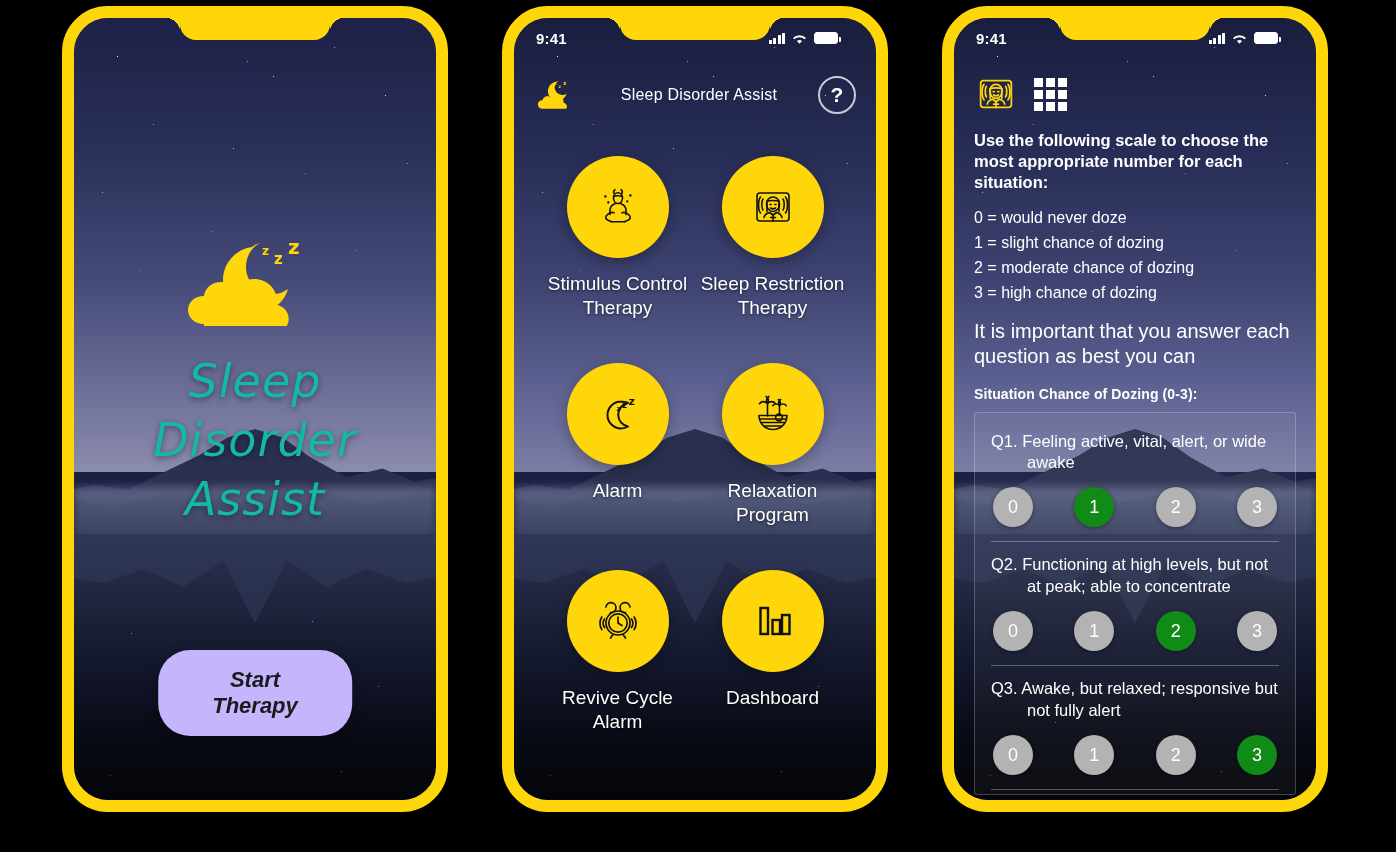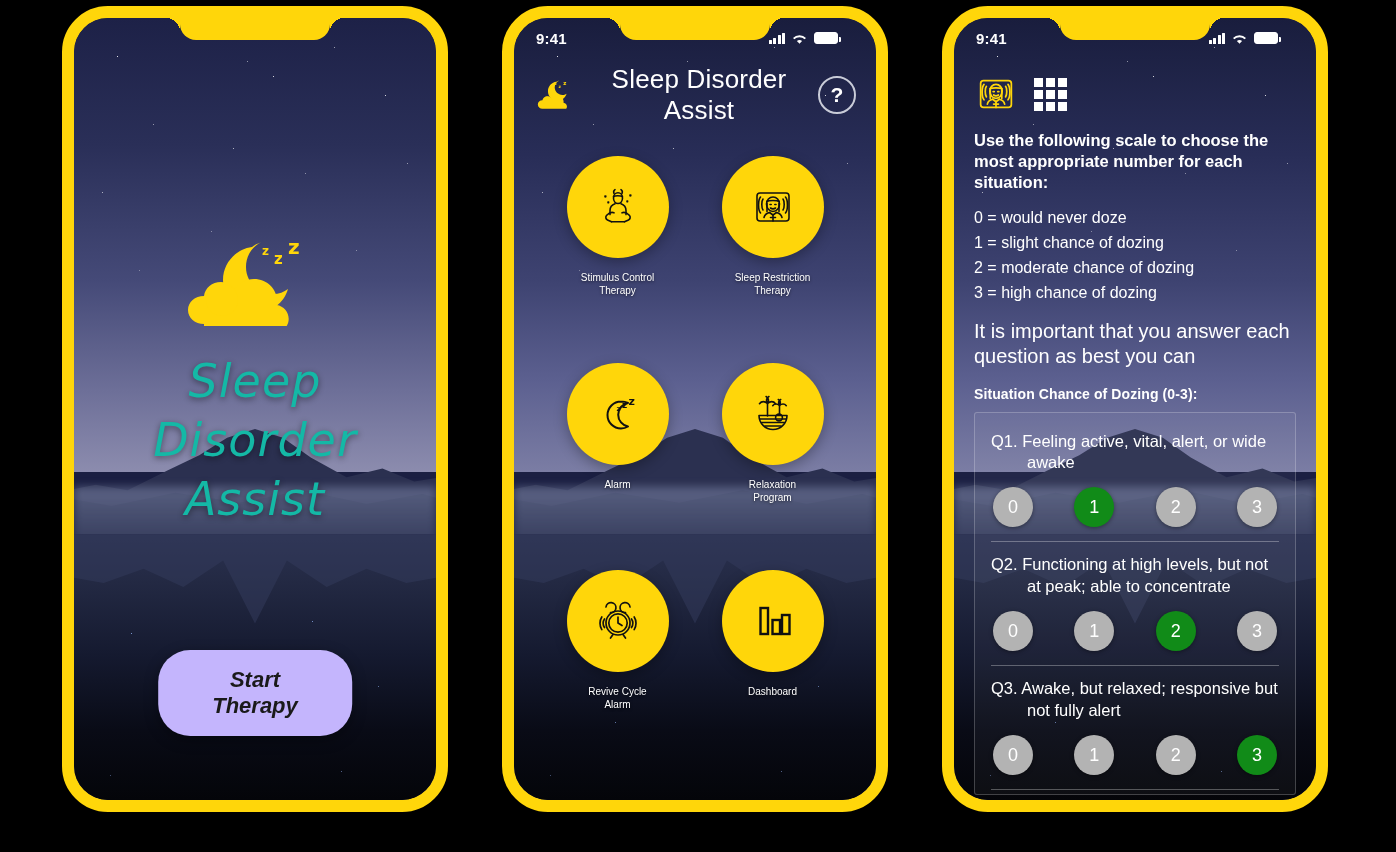--- a/index.html
+++ b/index.html
@@ -136,39 +136,39 @@
     box-shadow: 0 4px 14px rgba(0,0,0,.35);
     font-style: italic;
   }
 
   
   .appbar {
     position: absolute; top: 40px; left:0; right:0; height: 74px; z-index: 30;
     display:flex; align-items:center; gap: 14px; padding: 0 20px;
   }
   .appbar-logo { width: 46px; height: 34px; flex: none; position: relative; }
-  .appbar-title { color:#fff; font-size: 26px; font-weight: 400; flex: 1; text-align:center; letter-spacing:.2px;}
+  .appbar-title { color:#fff; font-size: 16px; font-weight: 400; flex: 1; text-align:center; letter-spacing:.2px;}
   .help-btn {
     width: 38px; height: 38px; border-radius: 50%; border: 2px solid #c9ccd8;
     color:#fff; font-size: 21px; font-weight: bold; display:flex; align-items:center; justify-content:center;
     background: transparent; cursor:pointer; flex:none;
     font-family:"Liberation Sans", sans-serif;
   }
   .menu-grid {
     position: absolute; top: 128px; left: 0; right: 0; bottom: 0; z-index: 20;
     display: grid; grid-template-columns: 1fr 1fr; grid-auto-rows: 207px;
     padding: 10px 26px 0 26px; row-gap: 0px;
   }
   .menu-item { display:flex; flex-direction:column; align-items:center; cursor:pointer; }
   .menu-circle {
     width: 102px; height: 102px; border-radius: 50%; background:#FFD60A;
     display:flex; align-items:center; justify-content:center;
     box-shadow: 0 4px 14px rgba(0,0,0,.3);
   }
-  .menu-label { margin-top: 14px; color:#fff; font-size: 10px; text-align:center; line-height:1.28; font-weight:500;
+  .menu-label { margin-top: 14px; color:#fff; font-size: 19px; text-align:center; line-height:1.28; font-weight:500;
                 text-shadow: 0 1px 3px rgba(0,0,0,.6); }
 
   
   .appbar3 {
     position:absolute; top: 40px; left:0; right:0; height: 72px; z-index:30;
     display:flex; align-items:center; padding: 0 18px; gap: 14px;
   }
   .appbar3-icon { width: 48px; height: 48px; flex:none; }
   .appbar3-title { color:#fff; font-size: 23px; font-weight: bold; flex:1; text-align:center; }
   .grid-icon { display:grid; grid-template-columns:repeat(3,9px); grid-template-rows:repeat(3,9px); gap:3px; flex:none; cursor:pointer; }

